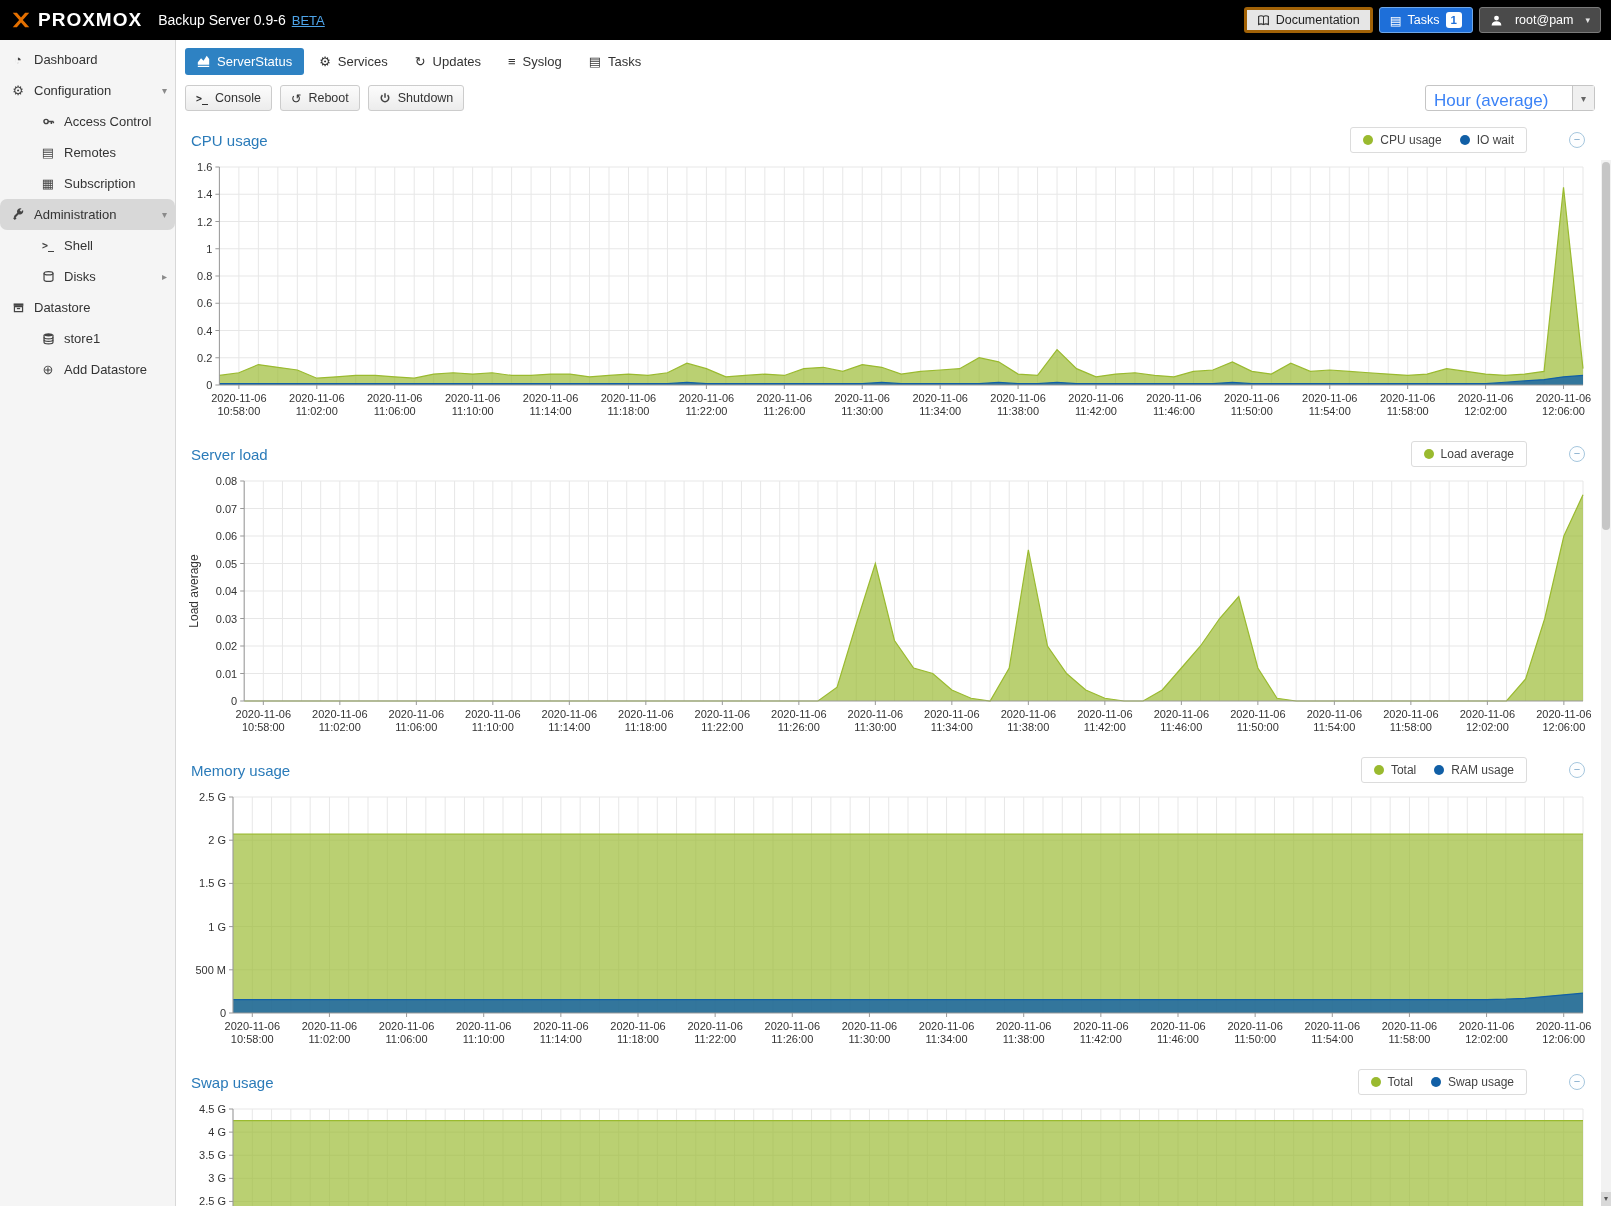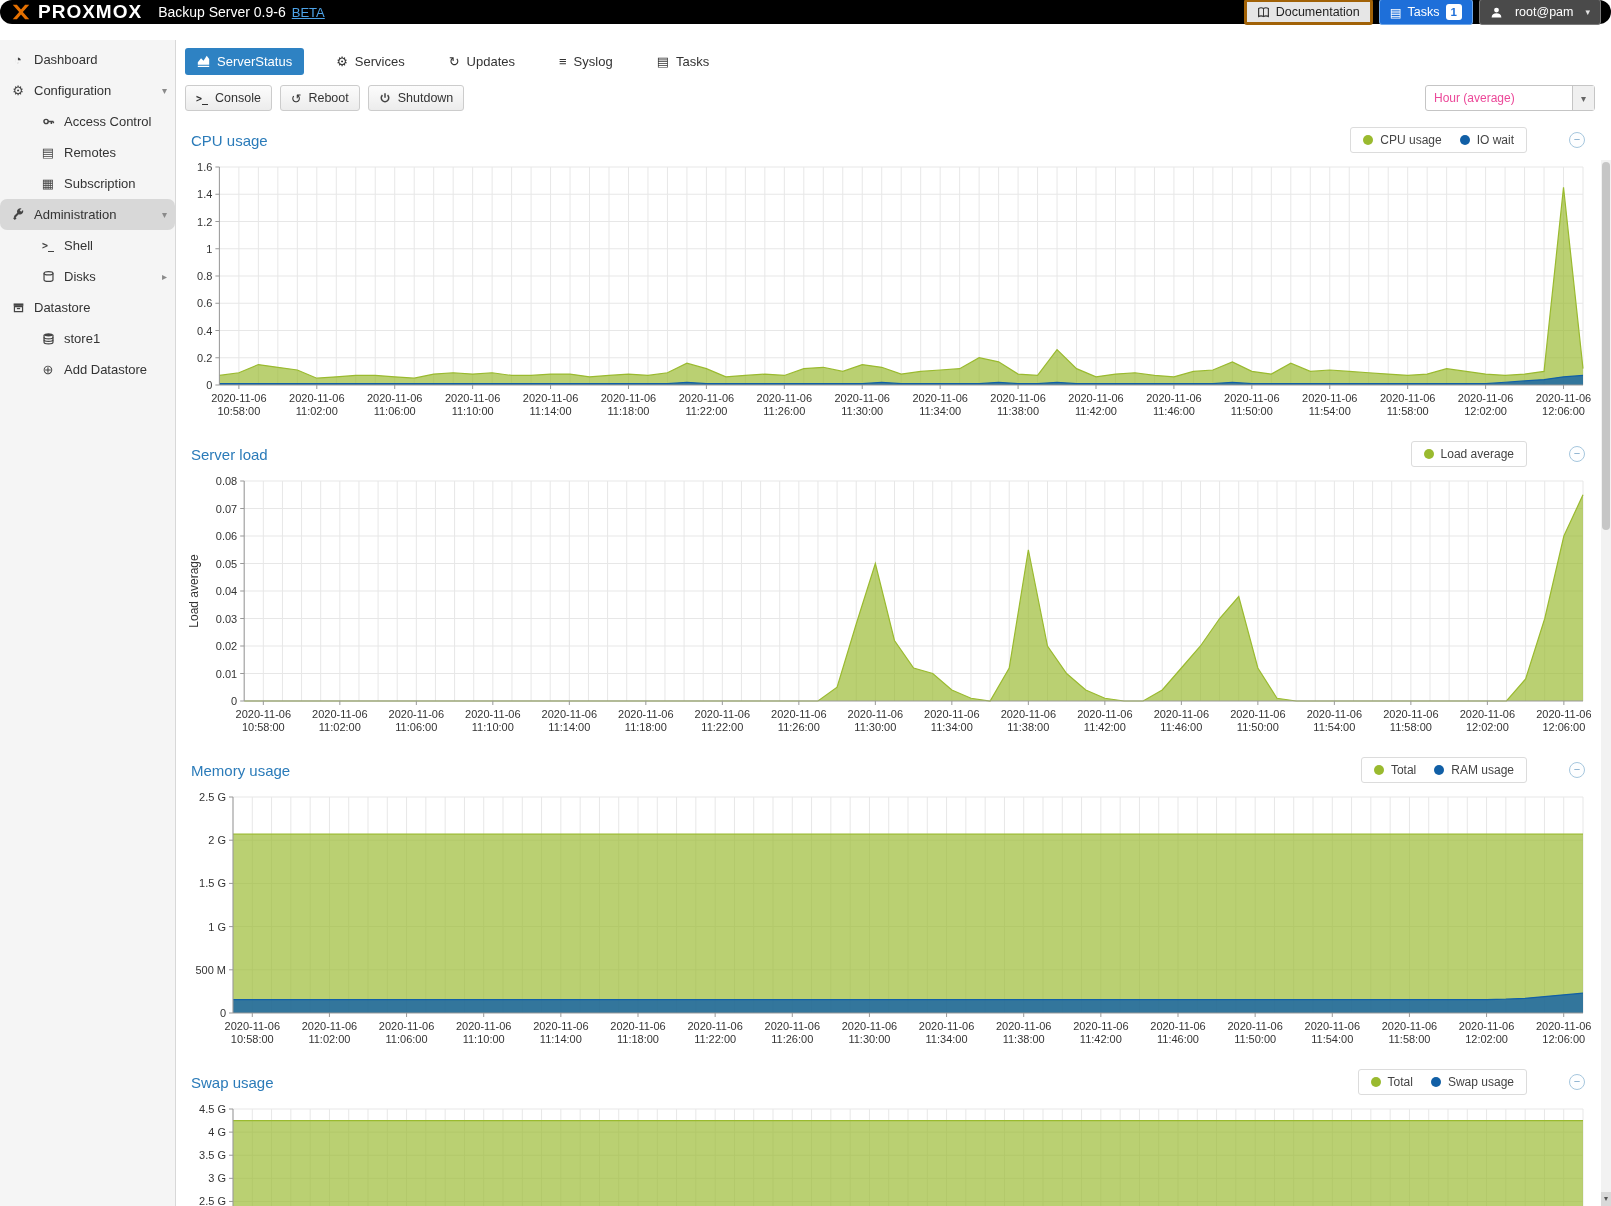--- a/index.html
+++ b/index.html
@@ -2,21 +2,21 @@
 <html><head>
 <meta charset="utf-8">
 <style>
   * { box-sizing: border-box; }
   html,body { margin:0; padding:0; }
   body {
     width:1611px; height:1206px; overflow:hidden; position:relative;
     font-family:"Liberation Sans", sans-serif; background:#fff; font-size:13px;
   }
   
-  .header{position:absolute;top:0;left:0;right:0;height:24px;background:#000;display:flex;align-items:center;padding:0 10px;z-index:20;border-radius:12px;}
+  .header{position:absolute;top:0;left:0;right:0;height:40px;background:#000;display:flex;align-items:center;padding:0 10px;z-index:20;}
   .brand{display:flex;align-items:center;gap:6px;}
   .brand-text{color:#fff;font-weight:bold;font-size:19px;letter-spacing:1px;}
   .subtitle{color:#fff;font-size:14px;margin-left:16px;}
   .beta{color:#4da3e8;font-size:13px;margin-left:6px;text-decoration:underline;cursor:pointer;}
   .header-right{margin-left:auto;display:flex;gap:6px;align-items:center;}
   .hbtn{font-size:12.5px;padding:4px 10px;border-radius:3px;display:flex;align-items:center;gap:6px;cursor:pointer;height:26px;}
   .hbtn.light{background:#e6e6e6;border:3px solid #a16207;color:#222;}
   .hbtn.blue{background:#1e6fd9;border:1px solid #6fa7e8;color:#fff;}
   .hbtn.dark{background:#4a4a4a;border:1px solid #7a7a7a;color:#fff;gap:12px;}
   .badge{background:#fff;color:#1e6fd9;border-radius:3px;padding:0 5px;font-size:11.5px;font-weight:bold;line-height:16px;}
@@ -26,28 +26,28 @@
   .side-item{display:flex;align-items:center;gap:8px;padding:8px 8px 8px 10px;color:#333;cursor:pointer;position:relative;font-size:13px;}
   .side-item.lvl2{padding-left:40px;}
   .side-item.selected{background:#d8d8d8;border-radius:7px;}
   .si-icon{width:16px;display:inline-flex;justify-content:center;color:#444;font-size:13px;flex:none;}
   .si-caret{position:absolute;right:8px;color:#8a8a8a;font-size:10px;}
   .mono{font-family:"DejaVu Sans Mono",monospace;font-size:10px;font-weight:bold;}
   
   .main{position:absolute;top:40px;left:177px;right:0;bottom:0;background:#fff;overflow:hidden;}
   .main-inner{padding:8px 16px 0 8px;}
   .page-title{color:#2b7bb9;font-size:16px;margin:4px 0 12px 2px;}
-  .tabs{display:flex;gap:20px;align-items:center;margin-bottom:10px;}
+  .tabs{display:flex;gap:3px;align-items:center;margin-bottom:10px;}
   .tab{display:flex;gap:7px;align-items:center;padding:6px 12px;font-size:13px;color:#333;border-radius:3px;cursor:pointer;}
   .tab.active{background:#2e82c3;color:#fff;}
   .tab .tico{font-size:13px;}
   .toolbar{display:flex;gap:8px;align-items:center;margin:0 0 14px 0;}
   .tbtn{display:flex;gap:7px;align-items:center;padding:5px 10px;font-size:12.5px;background:linear-gradient(#fcfcfc,#ececec);border:1px solid #cccccc;border-radius:3px;color:#333;cursor:pointer;height:26px;}
   .combo{margin-left:auto;display:flex;align-items:stretch;border:1px solid #c5c5c5;border-radius:3px;background:#fff;height:26px;width:170px;cursor:pointer;}
-  .combo-value{flex:1;font-size:12px;padding:5px 8px;color:#ec4899;white-space:nowrap;overflow:hidden;}
+  .combo-value{flex:1;font-size:17px;padding:5px 8px;color:#3b82f6;white-space:nowrap;overflow:hidden;}
   .combo-trigger{width:22px;background:#f0f0f0;border-left:1px solid #c5c5c5;display:flex;align-items:center;justify-content:center;color:#666;font-size:10px;}
   
   .panel{margin:0 4px 18px 0;}
   .panel-header{display:flex;align-items:center;padding:2px 6px 8px 6px;gap:32px;}
   .panel-title{color:#2b7bb9;font-size:15px;}
   .legend{margin-left:auto;display:flex;gap:18px;border:1px solid #dcdcdc;border-radius:3px;padding:5px 12px;background:#fff;font-size:12px;color:#444;align-items:center;}
   .legend-item{display:flex;align-items:center;}
   .dot{width:10px;height:10px;border-radius:50%;display:inline-block;margin-right:7px;}
   .collapse-btn{margin-left:10px;width:16px;height:16px;border:1px solid #a6c7de;color:#7aa6c8;border-radius:50%;font-size:11px;line-height:13px;text-align:center;cursor:pointer;flex:none;background:#fdfeff;}
   .chart{width:100%;display:block;}

